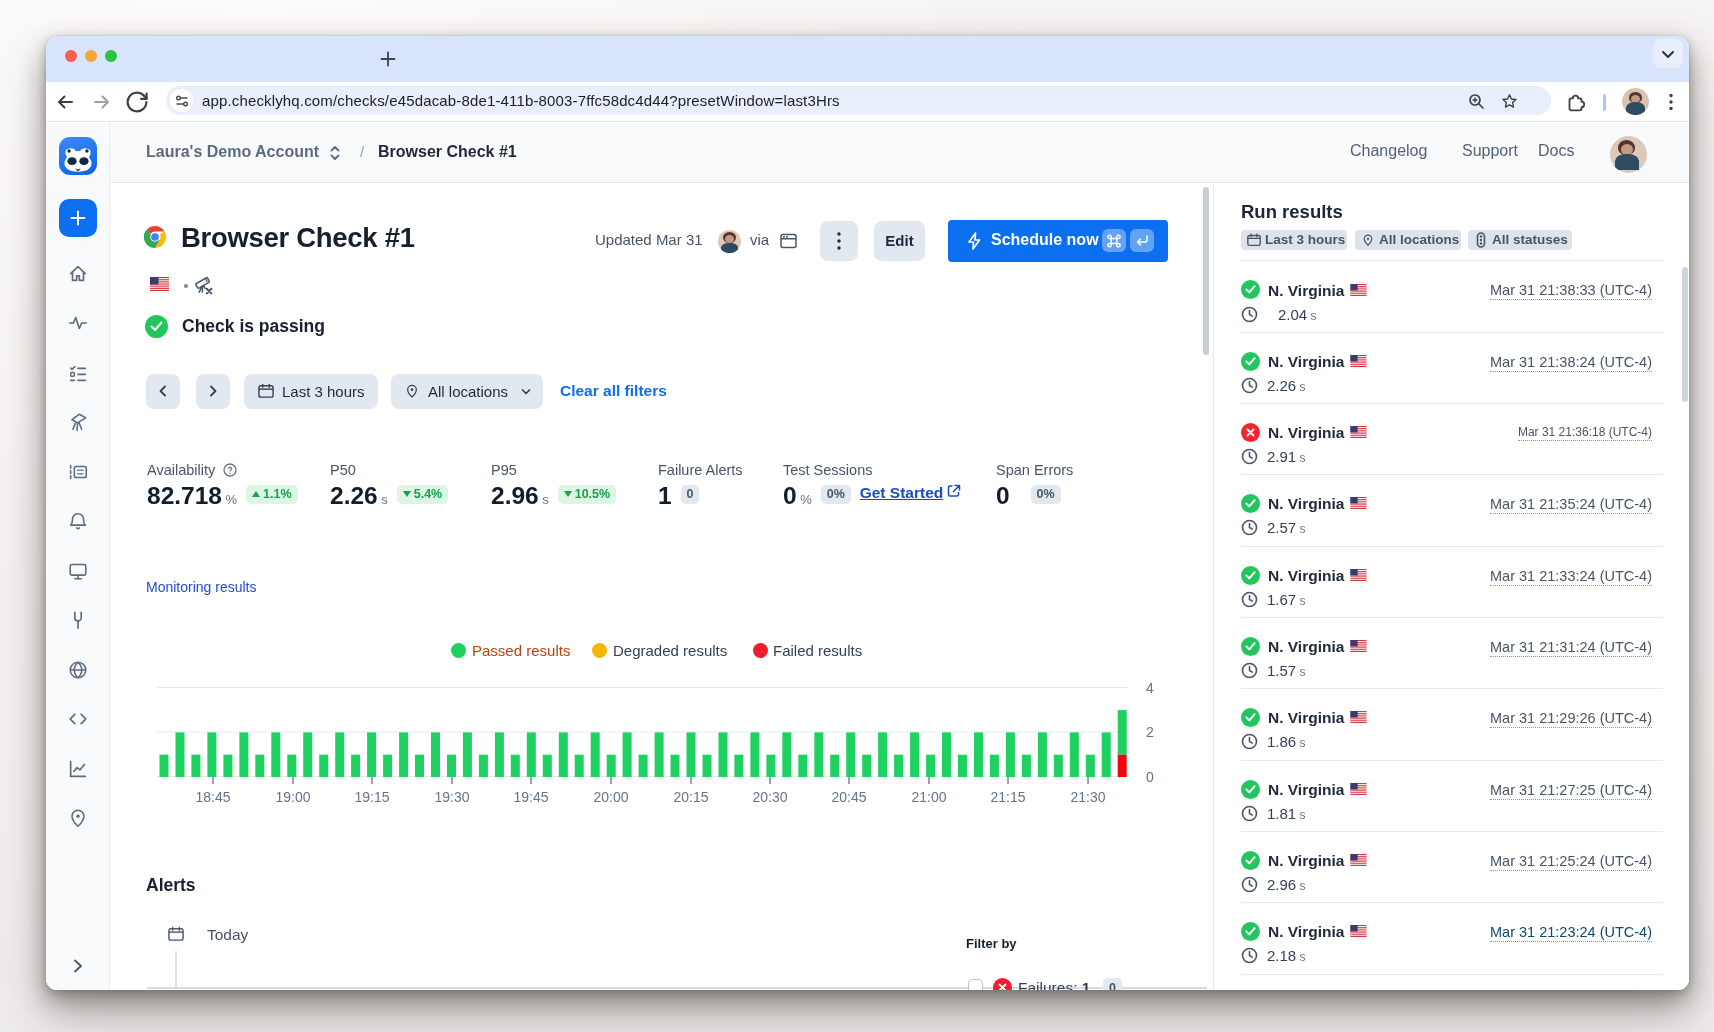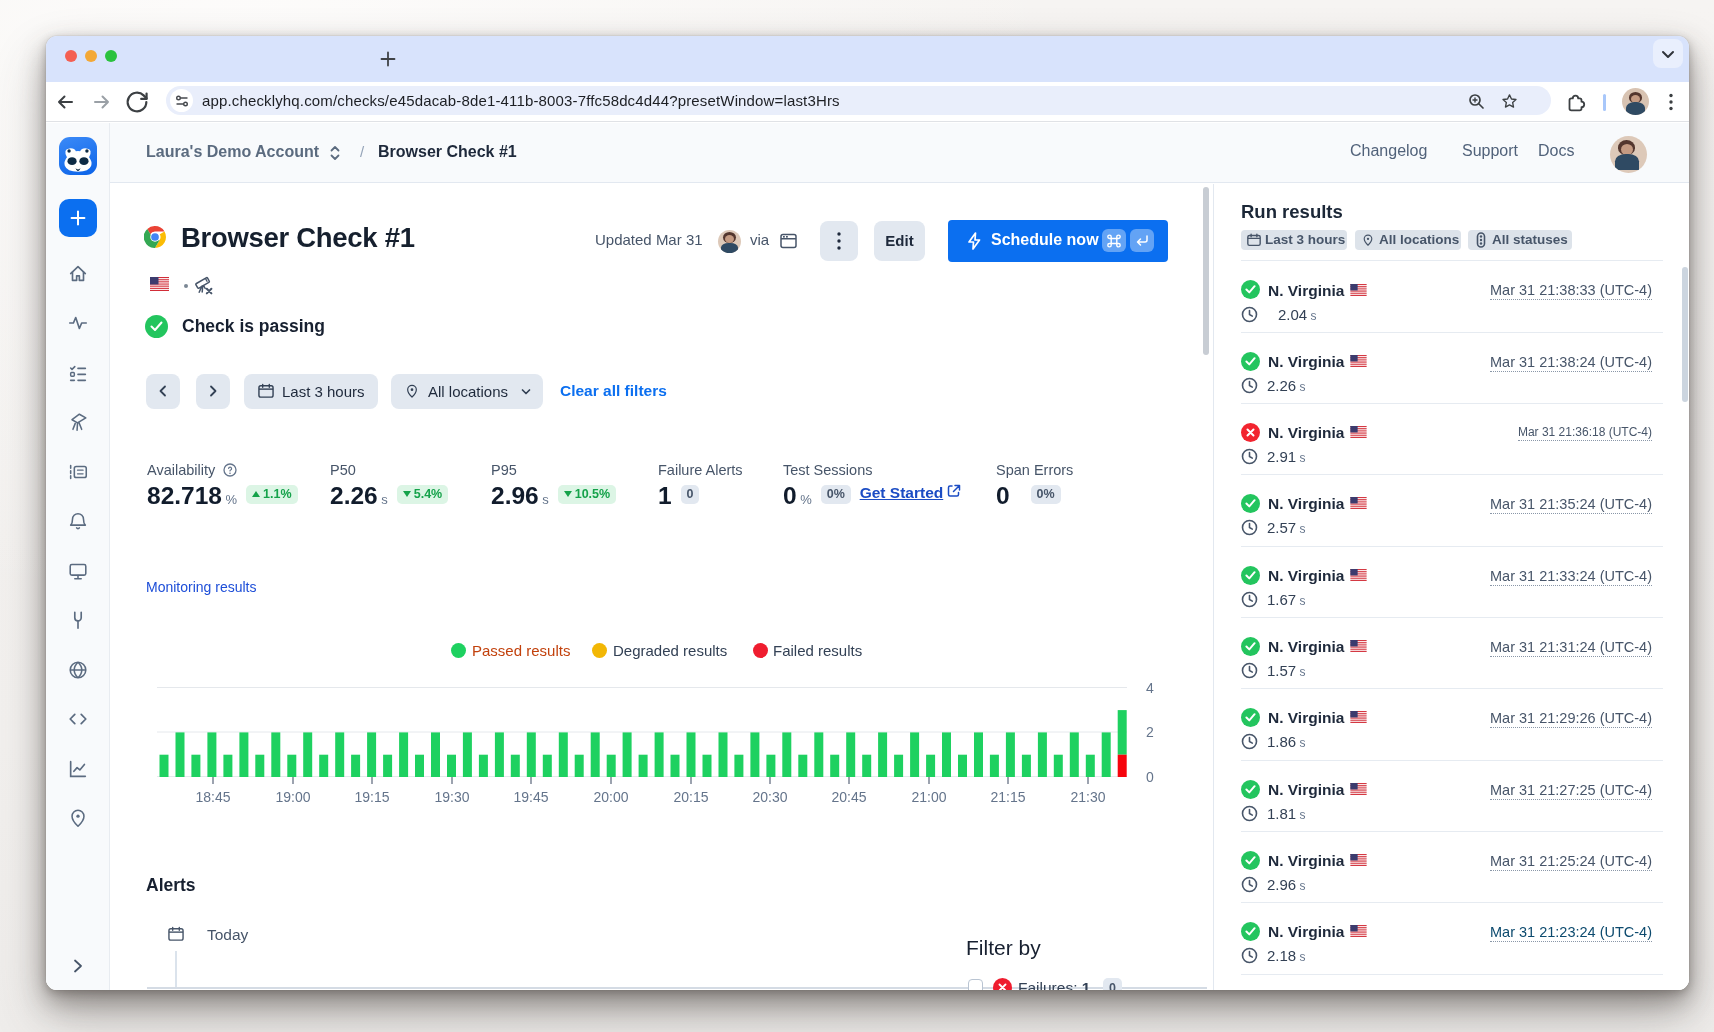--- a/index.html
+++ b/index.html
@@ -427,21 +427,21 @@
 
       <span style="position:absolute;left:36px;top:691px;font-size:17.5px;font-weight:bold;color:#172030">Alerts</span>
       <svg style="position:absolute;left:58px;top:742px;width:16px;height:16px;color:#475569" viewBox="0 0 17 15">
           <rect x="1" y="2" width="15" height="12" rx="2" fill="none" stroke="currentColor" stroke-width="1.5"></rect>
           <path d="M1 5.5h15" stroke="currentColor" stroke-width="1.5"></path>
           <path d="M5 0.5v3M12 0.5v3" stroke="currentColor" stroke-width="1.5" stroke-linecap="round"></path>
         </svg>
       <span style="position:absolute;left:97px;top:742px;font-size:15.5px;color:#475569">Today</span>
       <div style="position:absolute;left:65px;top:767px;width:1.5px;height:36px;background:#dbe3ec"></div>
       <div style="position:absolute;left:37px;top:803px;width:1060px;height:1.5px;background:#d4dbe4"></div>
-      <span style="position:absolute;left:856px;top:752px;font-size:21px;font-weight:normal;color:#172030">Filter by</span>
+      <span style="position:absolute;left:856px;top:752px;font-size:13px;font-weight:bold;color:#172030">Filter by</span>
       <div style="position:absolute;left:858px;top:795px;width:15px;height:15px;border-radius:4px;border:1.5px solid #b9c4d2;background:#fff"></div>
       <div style="position:absolute;left:883px;top:794px;width:19px;height:19px;border-radius:50%;background:#ef1d2f">
         <svg style="position:absolute;left:5px;top:5px;width:9px;height:9px" viewBox="0 0 9 9">
             <path d="M1.5 1.5l6 6M7.5 1.5l-6 6" stroke="#fff" stroke-width="1.8" stroke-linecap="round"></path>
           </svg>
       </div>
       <span style="position:absolute;left:908px;top:795px;font-size:15.5px;color:#334155">Failures: <b>1</b></span>
       <span class="pill-gray" style="position:absolute;left:993px;top:794px">0</span>
 
       <div style="position:absolute;left:1093px;top:3px;width:6px;height:168px;border-radius:3px;background:#c8cdd4"></div>

